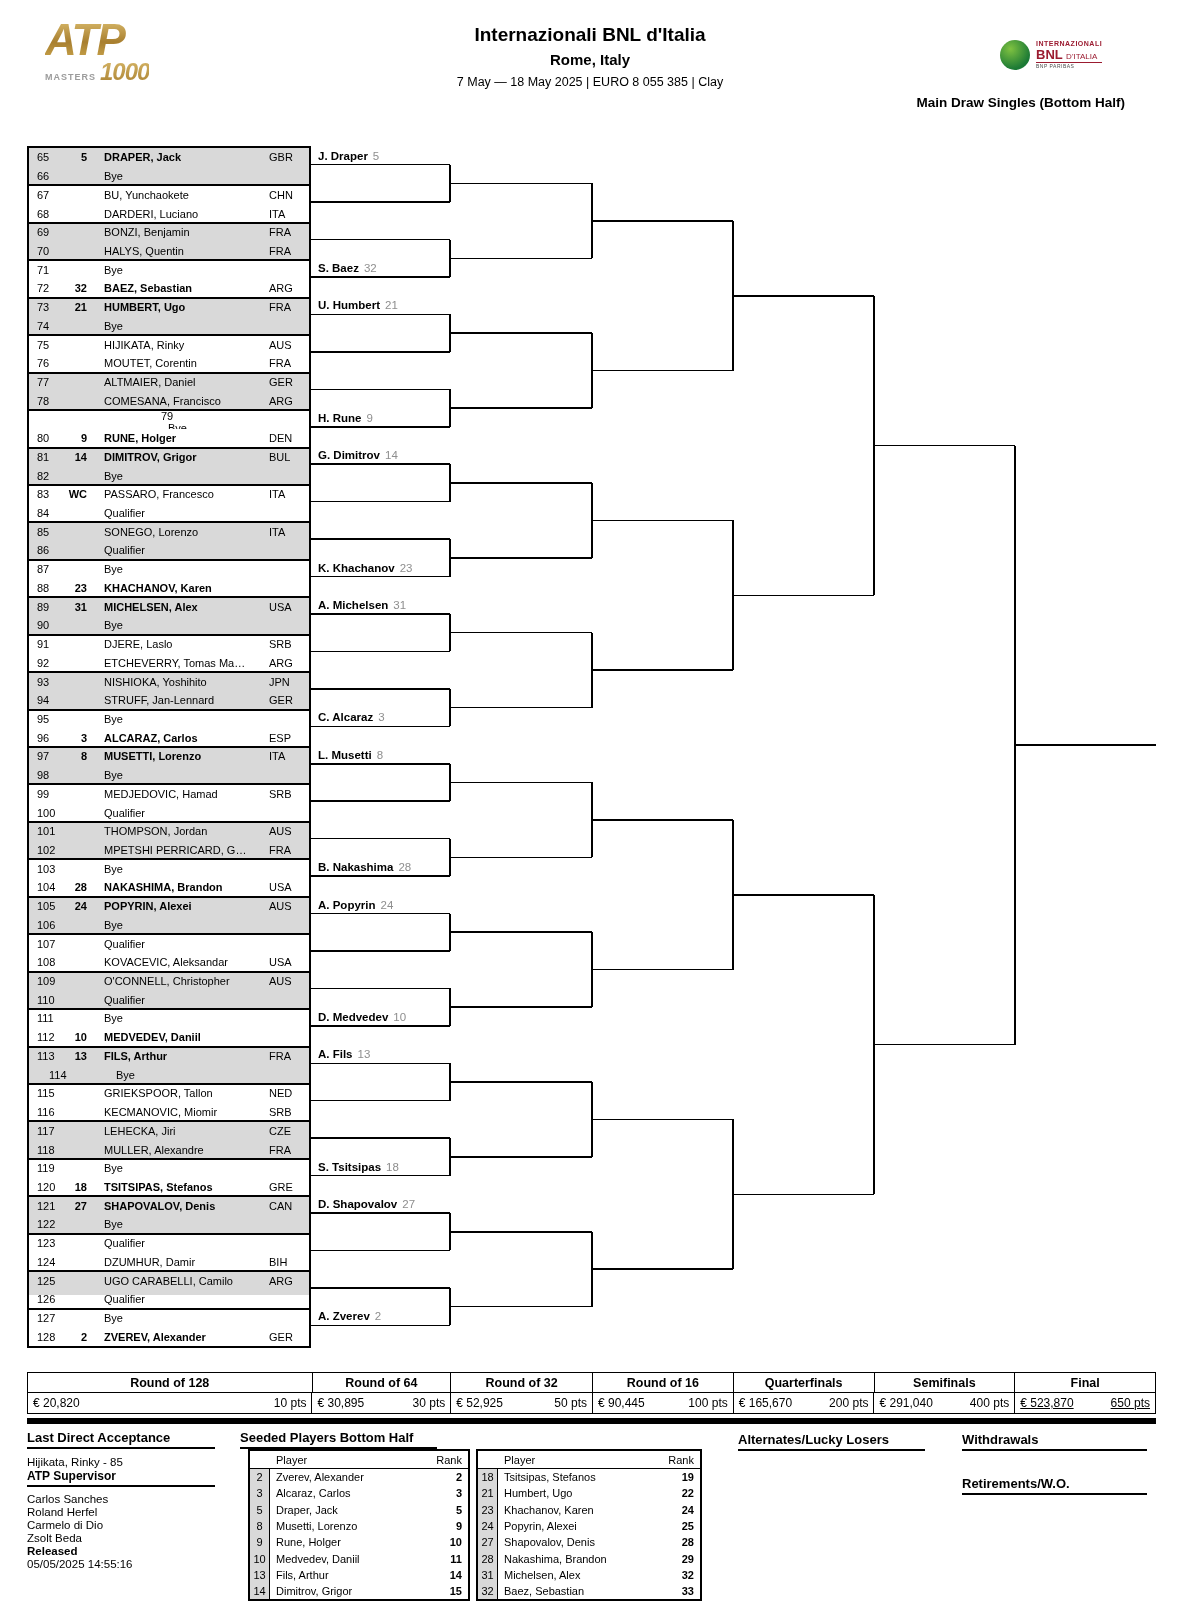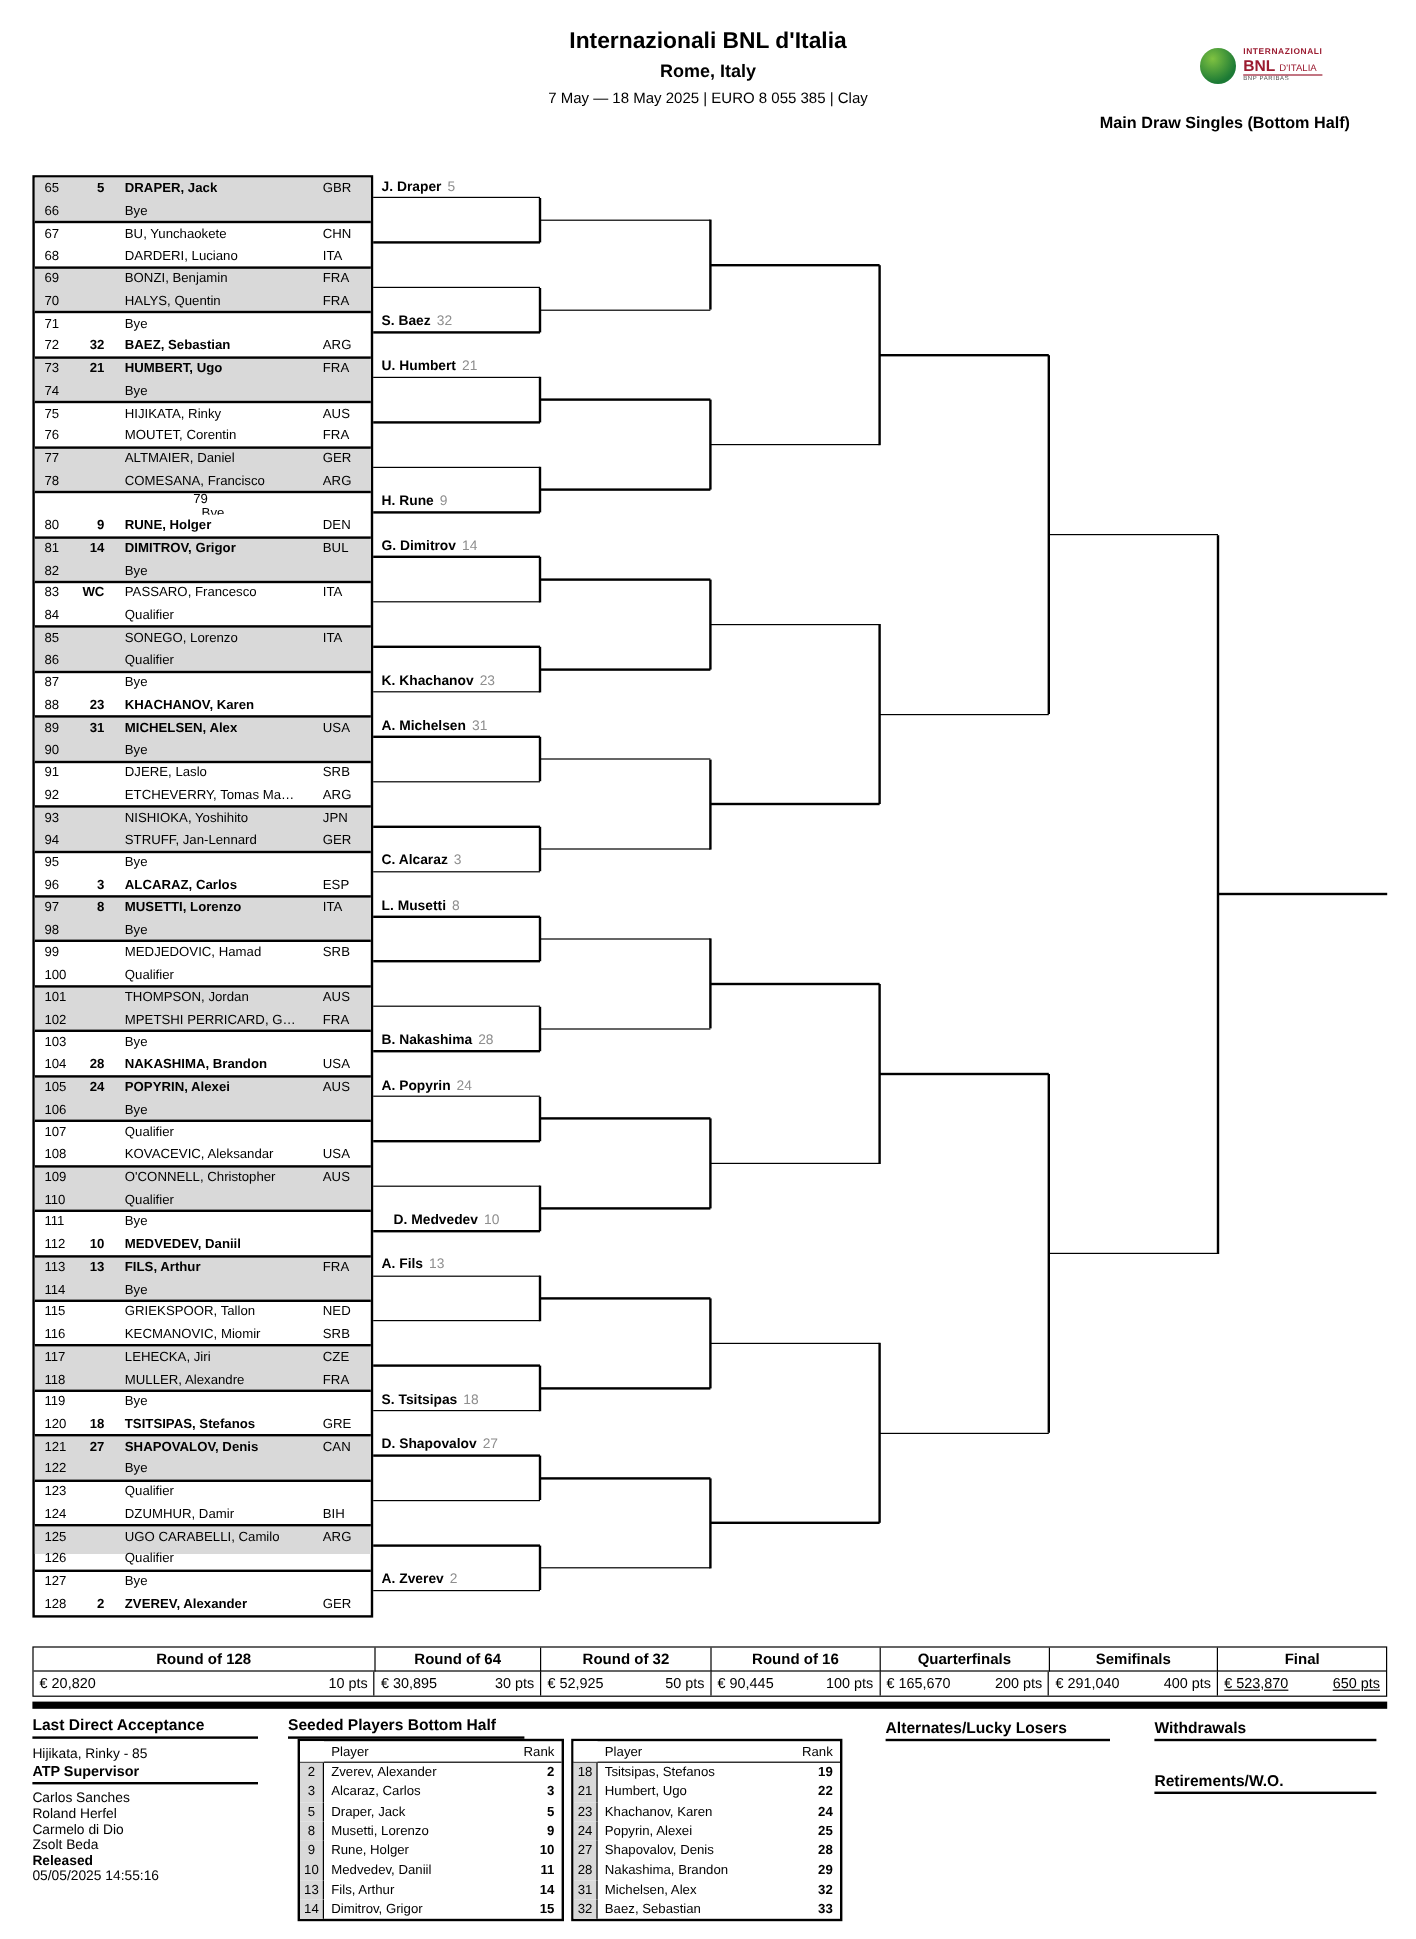--- a/index.html
+++ b/index.html
@@ -70,20 +70,27 @@
   .strow.head .st-seed{background:#fff;border-right:none;}
   .st-player{flex:1;padding-left:6px;white-space:nowrap;overflow:hidden;}
   .st-rank{width:42px;flex:none;text-align:right;padding-right:6px;font-weight:bold;box-sizing:border-box;}
   .strow.head .st-rank{font-weight:normal;}
 </style>
 </head>
 <body>
 
 <div id="page">
 
+  <div class="atp-logo">
+    <div class="atp-word">ATP</div>
+    <div class="atp-sub">
+      <span class="atp-masters">MASTERS</span>
+      <span class="atp-1000">1000</span>
+    </div>
+  </div>
 
   <div class="title-block">
     <div class="t-title">Internazionali BNL d'Italia</div>
     <div class="t-city">Rome, Italy</div>
     <div class="t-details">7 May — 18 May 2025 | EURO 8 055 385 | Clay</div>
   </div>
 
   <div class="bnl-logo">
     <div class="bnl-circle"></div>
     <div class="bnl-text">
@@ -455,21 +462,21 @@
         </div>
       </div>
       <div class="pair-sep" style="top: 860.12px;"></div>
       <div class="pair shaded" style="top: 898.56px; height: 37.44px;">
         <div class="drow" style="top: 0px; height: 18.72px;">
           <div class="c-pos">113</div>
           <div class="c-seed">13</div>
           <div class="c-name seeded">FILS, Arthur</div>
           <div class="c-ctry">FRA</div>
         </div>
-        <div class="drow" style="top: 18.72px; height: 18.72px;">
+        <div class="drow" style="top: 18.72px; height: 18.72px; padding-left: 12px;">
           <div class="c-pos">114</div>
           <div class="c-seed"></div>
           <div class="c-name">Bye</div>
           <div class="c-ctry"></div>
         </div>
       </div>
       <div class="pair-sep" style="top: 897.56px;"></div>
       <div class="pair" style="top: 936px; height: 37.44px;">
         <div class="drow" style="top: 0px; height: 18.72px;">
           <div class="c-pos">115</div>
@@ -676,21 +683,21 @@
       <div class="wlabel" style="left: 318px; top: 261.04px;"><span>S. Baez</span><span class="seednum">32</span></div>
       <div class="wlabel" style="left: 318px; top: 298.48px;"><span>U. Humbert</span><span class="seednum">21</span></div>
       <div class="wlabel" style="left: 318px; top: 410.8px;"><span>H. Rune</span><span class="seednum">9</span></div>
       <div class="wlabel" style="left: 318px; top: 448.24px;"><span>G. Dimitrov</span><span class="seednum">14</span></div>
       <div class="wlabel" style="left: 318px; top: 560.56px;"><span>K. Khachanov</span><span class="seednum">23</span></div>
       <div class="wlabel" style="left: 318px; top: 598px;"><span>A. Michelsen</span><span class="seednum">31</span></div>
       <div class="wlabel" style="left: 318px; top: 710.32px;"><span>C. Alcaraz</span><span class="seednum">3</span></div>
       <div class="wlabel" style="left: 318px; top: 747.76px;"><span>L. Musetti</span><span class="seednum">8</span></div>
       <div class="wlabel" style="left: 318px; top: 860.08px;"><span>B. Nakashima</span><span class="seednum">28</span></div>
       <div class="wlabel" style="left: 318px; top: 897.52px;"><span>A. Popyrin</span><span class="seednum">24</span></div>
-      <div class="wlabel" style="left: 318px; top: 1009.84px; margin-left: 10px;"><span>D. Medvedev</span><span class="seednum">10</span></div>
+      <div class="wlabel" style="left: 318px; top: 1009.84px;"><span>D. Medvedev</span><span class="seednum">10</span></div>
       <div class="wlabel" style="left: 318px; top: 1047.28px;"><span>A. Fils</span><span class="seednum">13</span></div>
       <div class="wlabel" style="left: 318px; top: 1159.6px;"><span>S. Tsitsipas</span><span class="seednum">18</span></div>
       <div class="wlabel" style="left: 318px; top: 1197.04px;"><span>D. Shapovalov</span><span class="seednum">27</span></div>
       <div class="wlabel" style="left: 318px; top: 1309.36px;"><span>A. Zverev</span><span class="seednum">2</span></div>
     </div>
 
   <div id="prizeTable">
       <div class="prow">
         <div class="pcell phead" style="width: 284px;">Round of 128</div>
         <div class="pcell phead" style="width: 139px;">Round of 64</div>

